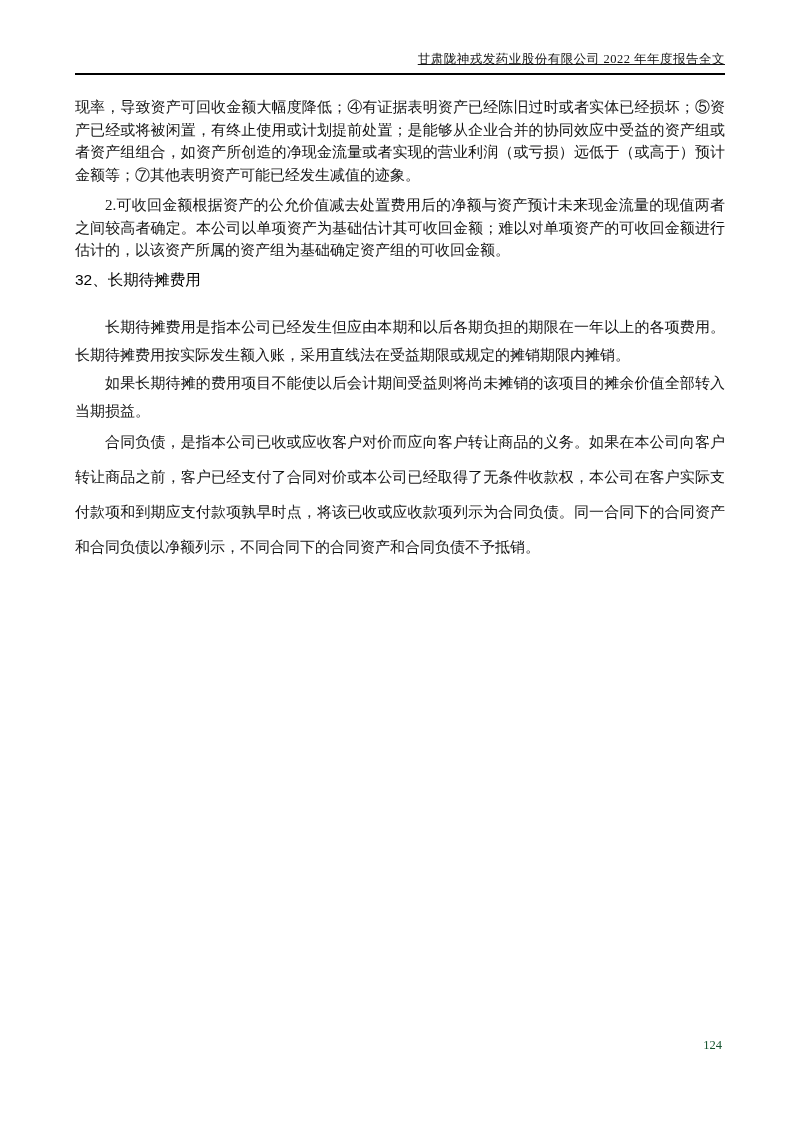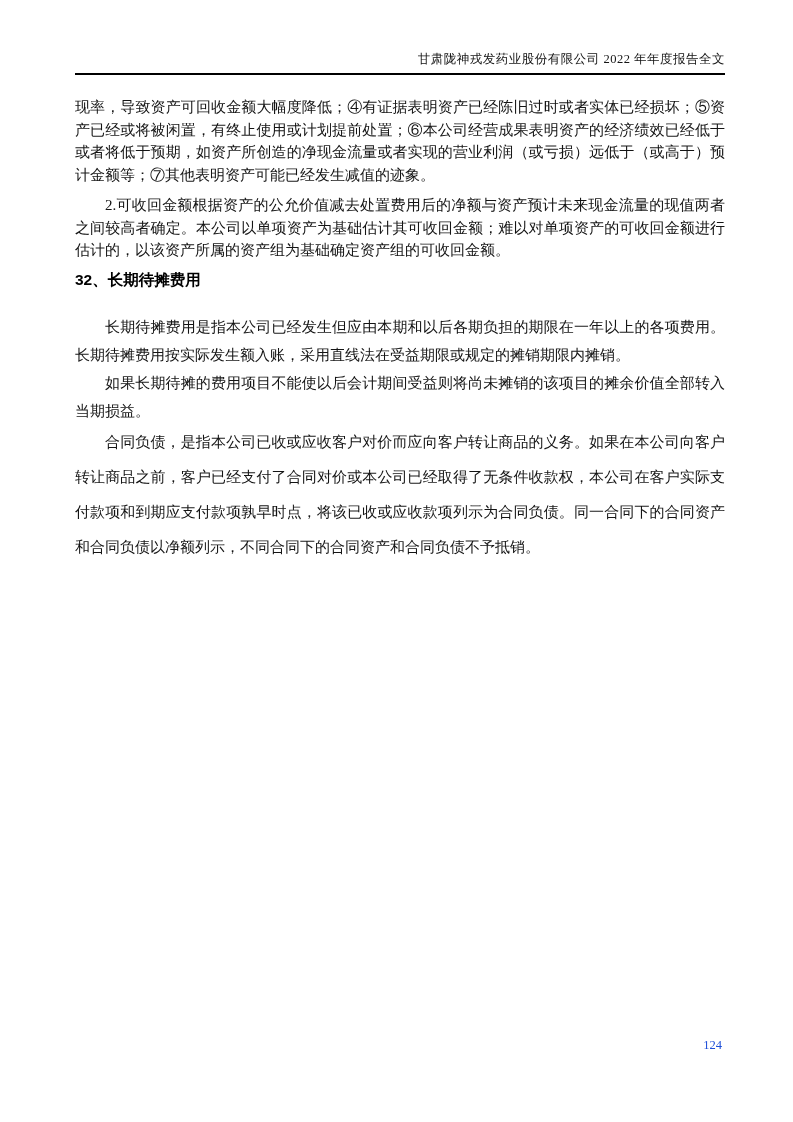--- a/index.html
+++ b/index.html
@@ -23,65 +23,66 @@
     top: 0;
     width: 650px;
   }
   .header {
     padding-top: 51px;
     padding-bottom: 5px;
     border-bottom: 2px solid #000000;
     text-align: right;
     font-size: 12.5px;
     letter-spacing: 0.5px;
+    text-decoration: underline;
   }
   .body {
     margin-top: 21px;
   }
   p.para {
     margin: 0 0 8px 0;
     font-size: 15px;
     text-align: justify;
     text-indent: 2em;
   }
   p.tight { line-height: 22.5px; }
   p.noindent { text-indent: 0; }
   h2.sec {
     font-family: "Liberation Sans", "DejaVu Sans", sans-serif;
-    font-weight: bold;
+    font-weight: normal;
     font-size: 15.5px;
     color: #000000;
     margin: 0;
   }
   h2.h32 { margin: 8px 0 22px 0; }
   h2.h33 { margin: 26px 0 30px 0; }
   p.loose32 { line-height: 28px; margin-bottom: 0; }
   p.loose33 { line-height: 35px; margin-bottom: 0; }
   .pagenum {
     position: absolute;
     top: 1038px;
     right: 71px;
     font-size: 12.5px;
-    color: #1d4ed8;
+    color: #14532d;
     font-family: Liberation Serif, serif;
   }
 </style>
 </head>
 <body>
 
 <div class="page">
   <div class="content">
 
     <div class="header">
       <span>甘肃陇神戎发药业股份有限公司 2022 年年度报告全文</span>
     </div>
 
     <div class="body">
 
-      <p class="para tight noindent">现率，导致资产可回收金额大幅度降低；④有证据表明资产已经陈旧过时或者实体已经损坏；⑤资产已经或将被闲置，有终止使用或计划提前处置；⑥本公司经营成果表明资产的经济绩效已经低于或者将低于预期，如资产所创造的净现金流量或者实现的营业利润（或亏损）远低于（或高于）预计金额等；⑦其他表明资产可能已经发生减值的迹象。</p>
+      <p class="para tight noindent">现率，导致资产可回收金额大幅度降低；④有证据表明资产已经陈旧过时或者实体已经损坏；⑤资产已经或将被闲置，有终止使用或计划提前处置；是能够从企业合并的协同效应中受益的资产组或者资产组组合，如资产所创造的净现金流量或者实现的营业利润（或亏损）远低于（或高于）预计金额等；⑦其他表明资产可能已经发生减值的迹象。</p>
 
 
       <p class="para tight">2.可收回金额根据资产的公允价值减去处置费用后的净额与资产预计未来现金流量的现值两者之间较高者确定。本公司以单项资产为基础估计其可收回金额；难以对单项资产的可收回金额进行估计的，以该资产所属的资产组为基础确定资产组的可收回金额。</p>
 
 
 
 
       <h2 class="sec h32">32、长期待摊费用</h2>
 
       <p class="para loose32">长期待摊费用是指本公司已经发生但应由本期和以后各期负担的期限在一年以上的各项费用。长期待摊费用按实际发生额入账，采用直线法在受益期限或规定的摊销期限内摊销。</p>

